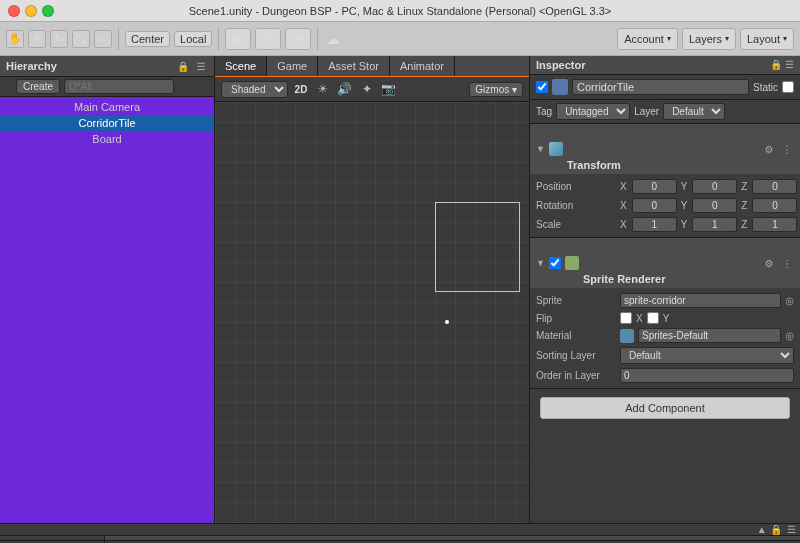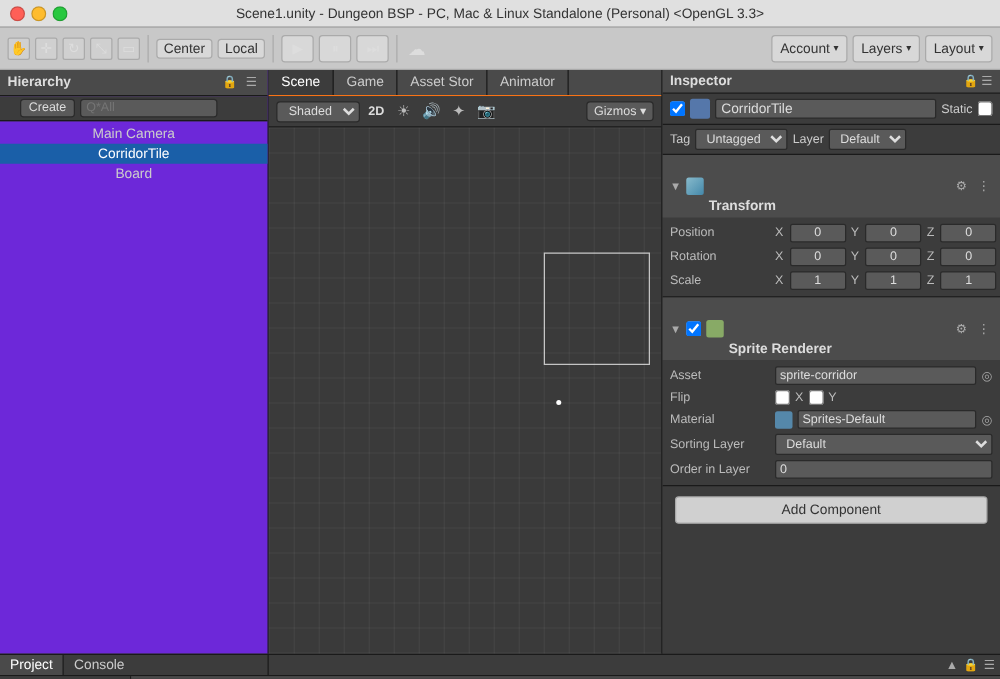--- a/index.html
+++ b/index.html
@@ -266,21 +266,21 @@
         <span class="comp-arrow">▼</span>
         <input type="checkbox" style="width: 12px; height: 12px;" checked="">
         <span style="display:inline-block;width:14px;height:14px;background:#88aa66;border-radius:2px;flex-shrink:0;"></span>
         <span class="comp-title">Sprite Renderer</span>
         <span class="comp-settings-btn">⚙</span>
         <span class="comp-settings-btn">⋮</span>
       </div>
       <div class="comp-body">
 
         <div class="prop-row">
-          <span class="prop-label">Asset</span>
+          <span class="prop-label">Sprite</span>
           <input class="prop-input-wide" type="text" value="sprite-corridor" style="">
           <span style="font-size:10px;color:#aaa;cursor:pointer;">◎</span>
         </div>
 
 
         <div class="prop-row">
           <span class="prop-label">Flip</span>
           <div class="flip-row">
             <input type="checkbox" class="flip-checkbox" style="">
             <span class="flip-label">X</span>
@@ -312,24 +312,20 @@
       </div>
     </div>
 
     <button class="add-component-btn">Add Component</button>
   </div>
 </div>
 
 <div style="display:flex;flex-direction:column;height:155px;">
 
   <div style="background:#3c3c3c;display:flex;border-top:1px solid #1a1a1a;border-bottom:1px solid #1a1a1a;">
-    <div style="width:215px;display:flex;border-right:1px solid #1a1a1a;">
-      <div style="padding:2px 8px;font-size:11px;color:#fff;background:#4a4a4a;border-right:1px solid #1a1a1a;cursor:pointer;">Project</div>
-      <div style="padding:2px 8px;font-size:11px;color:#ccc;cursor:pointer;">Console</div>
-    </div>
     <div style="flex:1;"></div>
     <div style="display:flex;align-items:center;gap:4px;padding:0 4px;">
       <span style="font-size:10px;color:#aaa;cursor:pointer;">▲</span>
       <span style="font-size:10px;color:#aaa;cursor:pointer;">🔒</span>
       <span style="font-size:10px;color:#aaa;cursor:pointer;">☰</span>
     </div>
   </div>
 
   <div class="bottom-panels">
 

